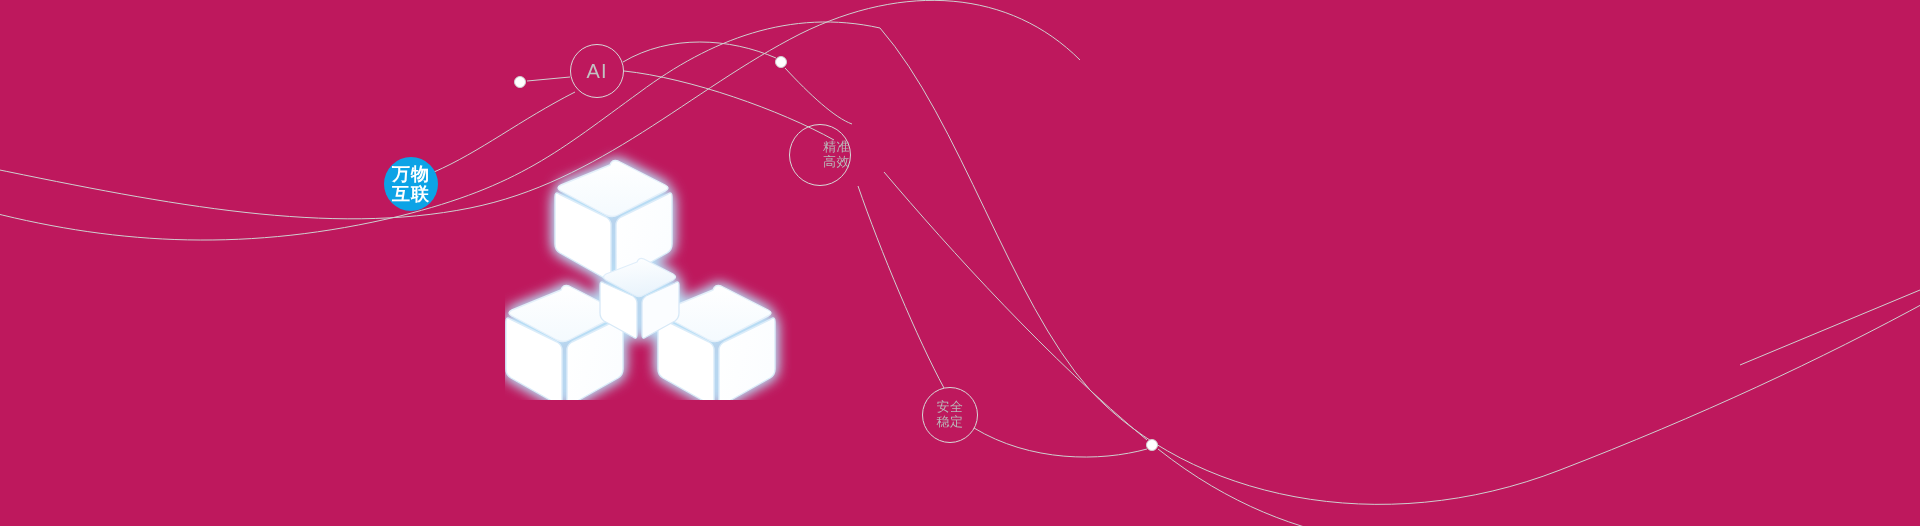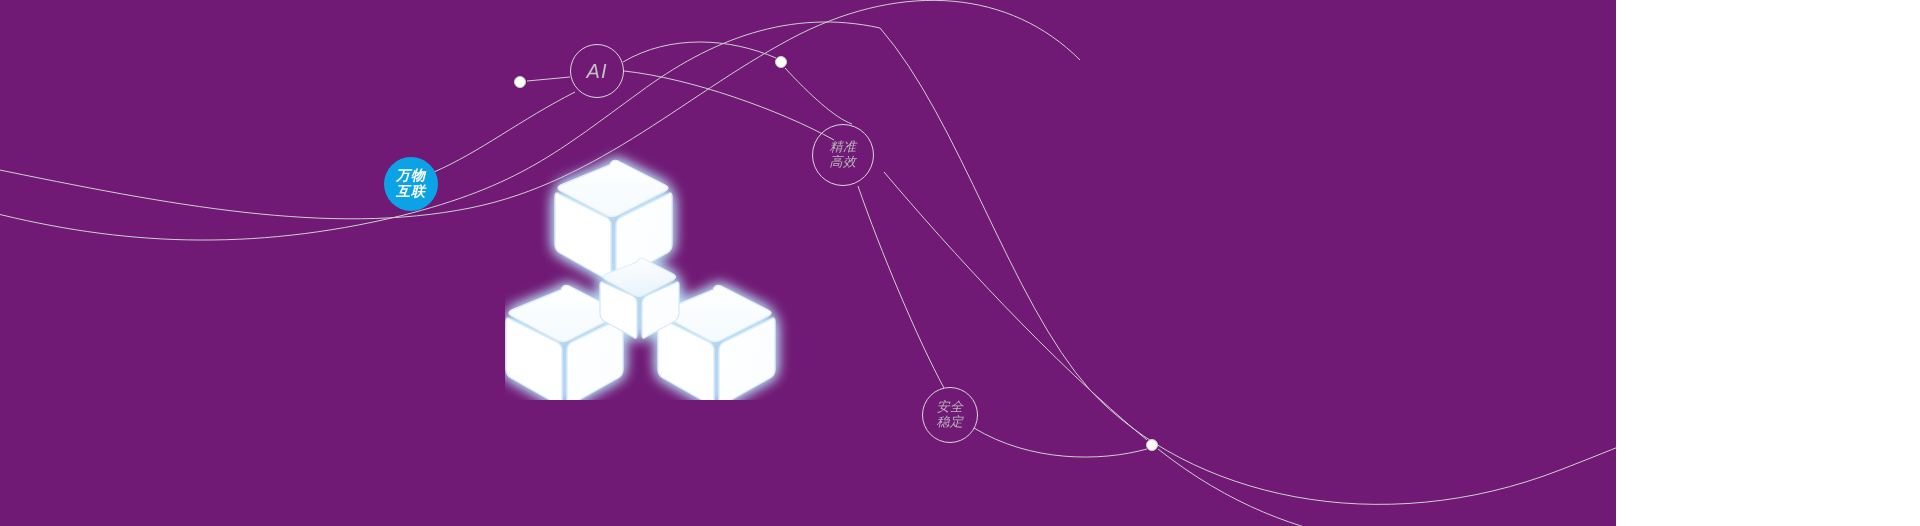--- a/index.html
+++ b/index.html
@@ -53,38 +53,38 @@
   }
   .node-outline.ai {
     color: #c2c2c2;
     font-size: 20px;
     letter-spacing: 1px;
     font-weight: 400;
   }
   .node-filled {
     background: #0CA3E6;
     color: #ffffff;
-    font-size: 14px;
+    font-size: 18px;
     font-weight: 700;
     letter-spacing: 1px;
     border: none;
   }
   .node-dot {
     border: 1px solid #d0d0d0;
     background: #ffffff;
   }
   .node .lbl {
     display: block;
     white-space: pre-line;
   }
 </style>
 </head>
 <body>
 
-<div id="stage" style="width: 1616px; height: 526px; background: #701a75; font-style: italic;">
+<div id="stage" style="width: 1920px; height: 526px; background: #be185d;">
 
   <svg id="bg-lines" viewBox="0 0 1920 526" preserveAspectRatio="none">
 
     <path d="M -10 168
              C 170 205, 330 236, 470 208
              C 600 182, 690 90, 800 34
              C 905 -18, 1010 -10, 1080 60" fill="none" stroke="#cfcfcf" stroke-width="1"></path>
 
     <path d="M -10 212
              C 120 245, 250 252, 400 216
@@ -191,21 +191,21 @@
 
   <div class="node node-outline ai" style="left: 570px; top: 44px; width: 54px; height: 54px;">
     <span class="lbl">AI</span>
   </div>
 
   <div class="node node-filled" style="left: 384px; top: 157px; width: 54px; height: 54px; background: rgb(12, 163, 230);">
     <span class="lbl">万物
 互联</span>
   </div>
 
-  <div class="node node-outline" style="left: 812px; top: 124px; width: 62px; height: 62px;">
+  <div class="node node-outline" style="left: 789px; top: 124px; width: 62px; height: 62px; justify-content: flex-end;">
     <span class="lbl">精准
 高效</span>
   </div>
 
   <div class="node node-outline" style="left: 922px; top: 387px; width: 56px; height: 56px; justify-content: center;">
     <span class="lbl">安全
 稳定</span>
   </div>
 
   <div class="node node-dot" style="left: 514px; top: 76px; width: 12px; height: 12px;"></div>

